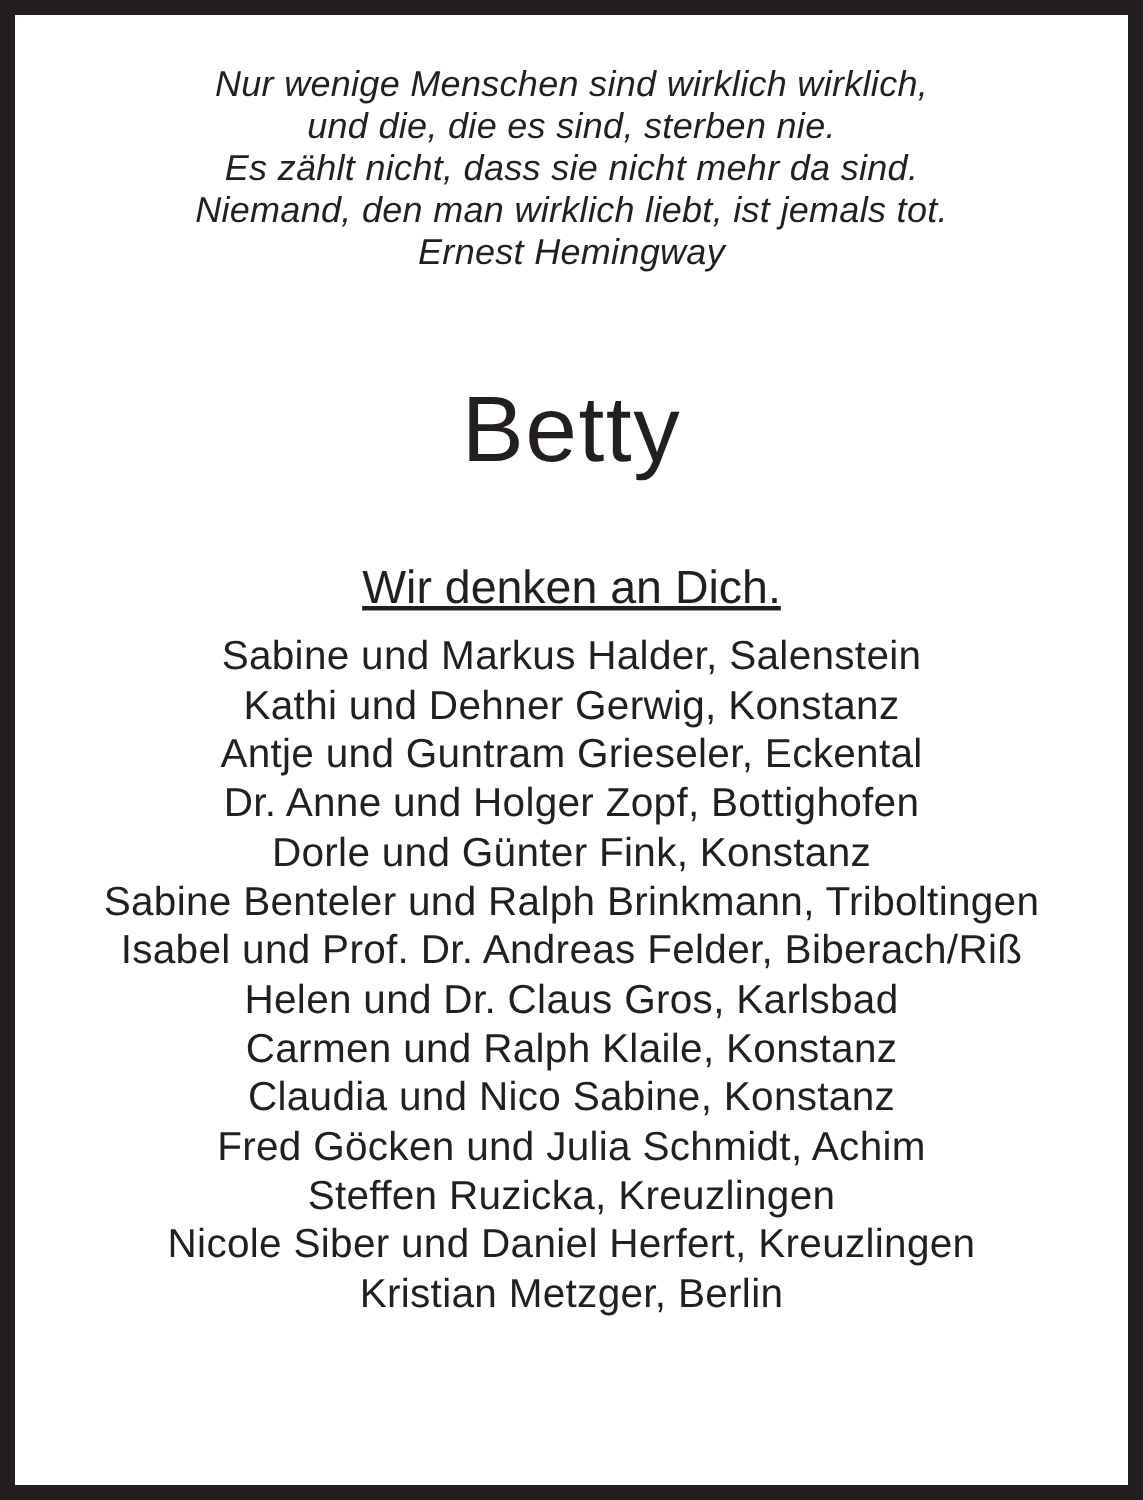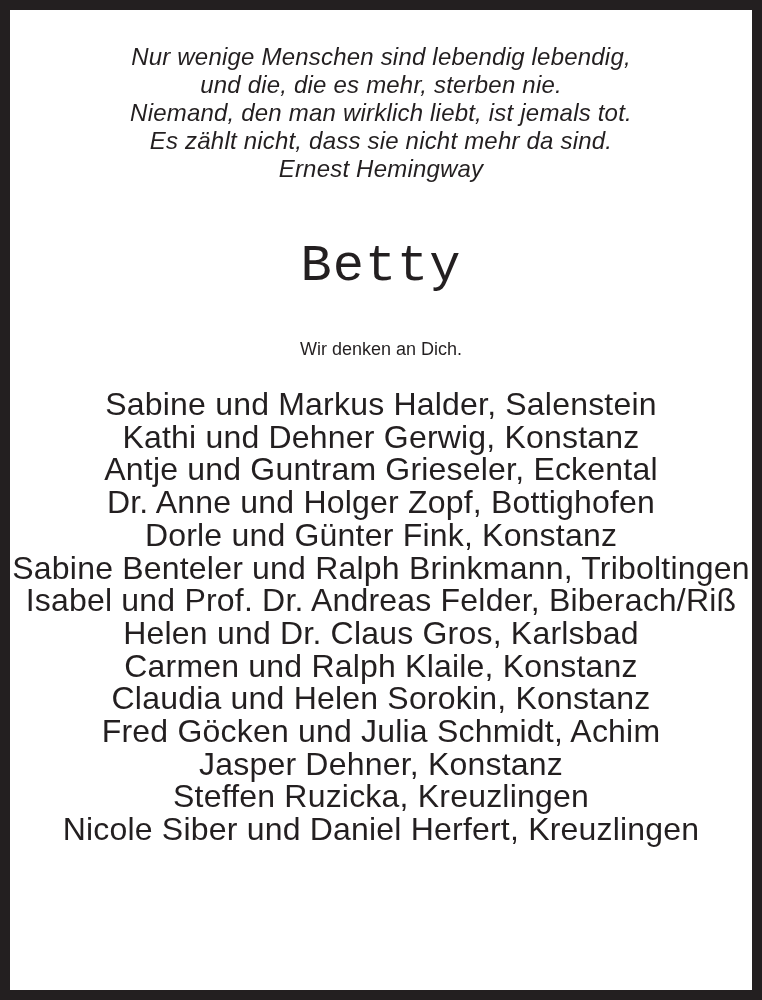--- a/index.html
+++ b/index.html
@@ -24,66 +24,66 @@
     text-align: center;
     padding-top: 33px;
   }
   .quote {
     font-style: italic;
     font-size: 24px;
     line-height: 28px;
     letter-spacing: 0.2px;
   }
   .deceased {
-    margin-top: 44px;
-    font-size: 52px;
+    margin-top: 64px;
+    font-size: 62px;
     line-height: 80px;
     font-weight: 400;
     letter-spacing: 1px;
-    font-family: Liberation Mono, monospace;
   }
   .dedication {
-    margin-top: 26px;
-    font-size: 18px;
+    margin-top: 49px;
+    font-size: 31px;
     line-height: 32px;
+    text-decoration: underline;
   }
   .mourners {
-    margin-top: 23px;
-    font-size: 32px;
+    margin-top: 13px;
+    font-size: 27px;
     line-height: 32.7px;
     letter-spacing: 0.2px;
   }
 </style>
 </head>
 <body>
 
 <div class="frame">
 
   <div class="quote">
-    <div>Nur wenige Menschen sind lebendig lebendig,</div>
-    <div>und die, die es mehr, sterben nie.</div>
+    <div>Nur wenige Menschen sind wirklich wirklich,</div>
+    <div>und die, die es sind, sterben nie.</div>
+    <div>Es zählt nicht, dass sie nicht mehr da sind.</div>
     <div>Niemand, den man wirklich liebt, ist jemals tot.</div>
-    <div>Es zählt nicht, dass sie nicht mehr da sind.</div>
     <div>Ernest Hemingway</div>
   </div>
 
   <div class="deceased">Betty</div>
 
   <div class="dedication">Wir denken an Dich.</div>
 
   <div class="mourners">
     <div>Sabine und Markus Halder, Salenstein</div>
     <div>Kathi und Dehner Gerwig, Konstanz</div>
     <div>Antje und Guntram Grieseler, Eckental</div>
     <div>Dr. Anne und Holger Zopf, Bottighofen</div>
     <div>Dorle und Günter Fink, Konstanz</div>
     <div>Sabine Benteler und Ralph Brinkmann, Triboltingen</div>
     <div>Isabel und Prof. Dr. Andreas Felder, Biberach/Riß</div>
     <div>Helen und Dr. Claus Gros, Karlsbad</div>
     <div>Carmen und Ralph Klaile, Konstanz</div>
-    <div>Claudia und Helen Sorokin, Konstanz</div>
+    <div>Claudia und Nico Sabine, Konstanz</div>
     <div>Fred Göcken und Julia Schmidt, Achim</div>
-    <div>Jasper Dehner, Konstanz</div>
     <div>Steffen Ruzicka, Kreuzlingen</div>
     <div>Nicole Siber und Daniel Herfert, Kreuzlingen</div>
+    <div>Kristian Metzger, Berlin</div>
   </div>
 
 </div>
 
 </body></html>

